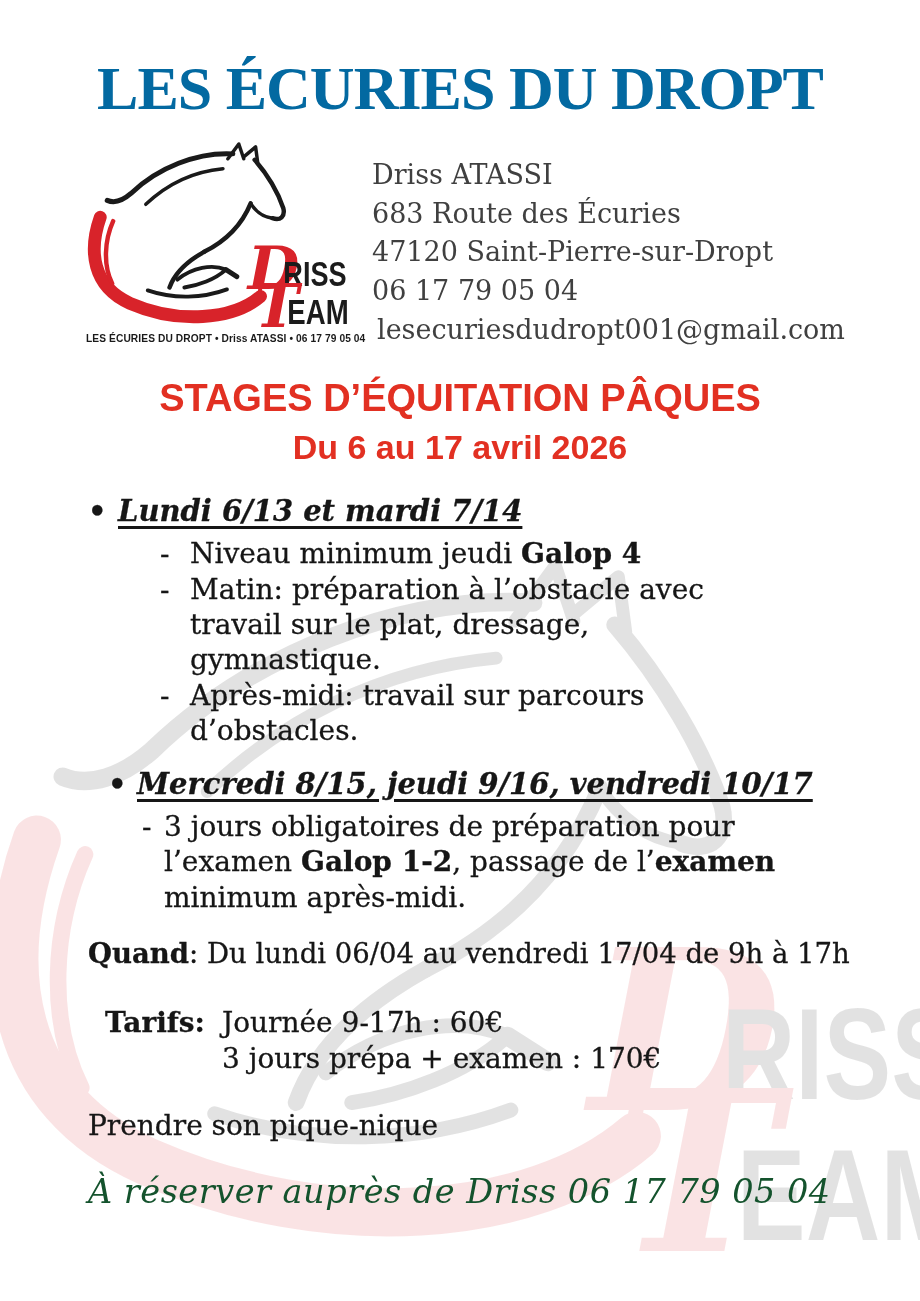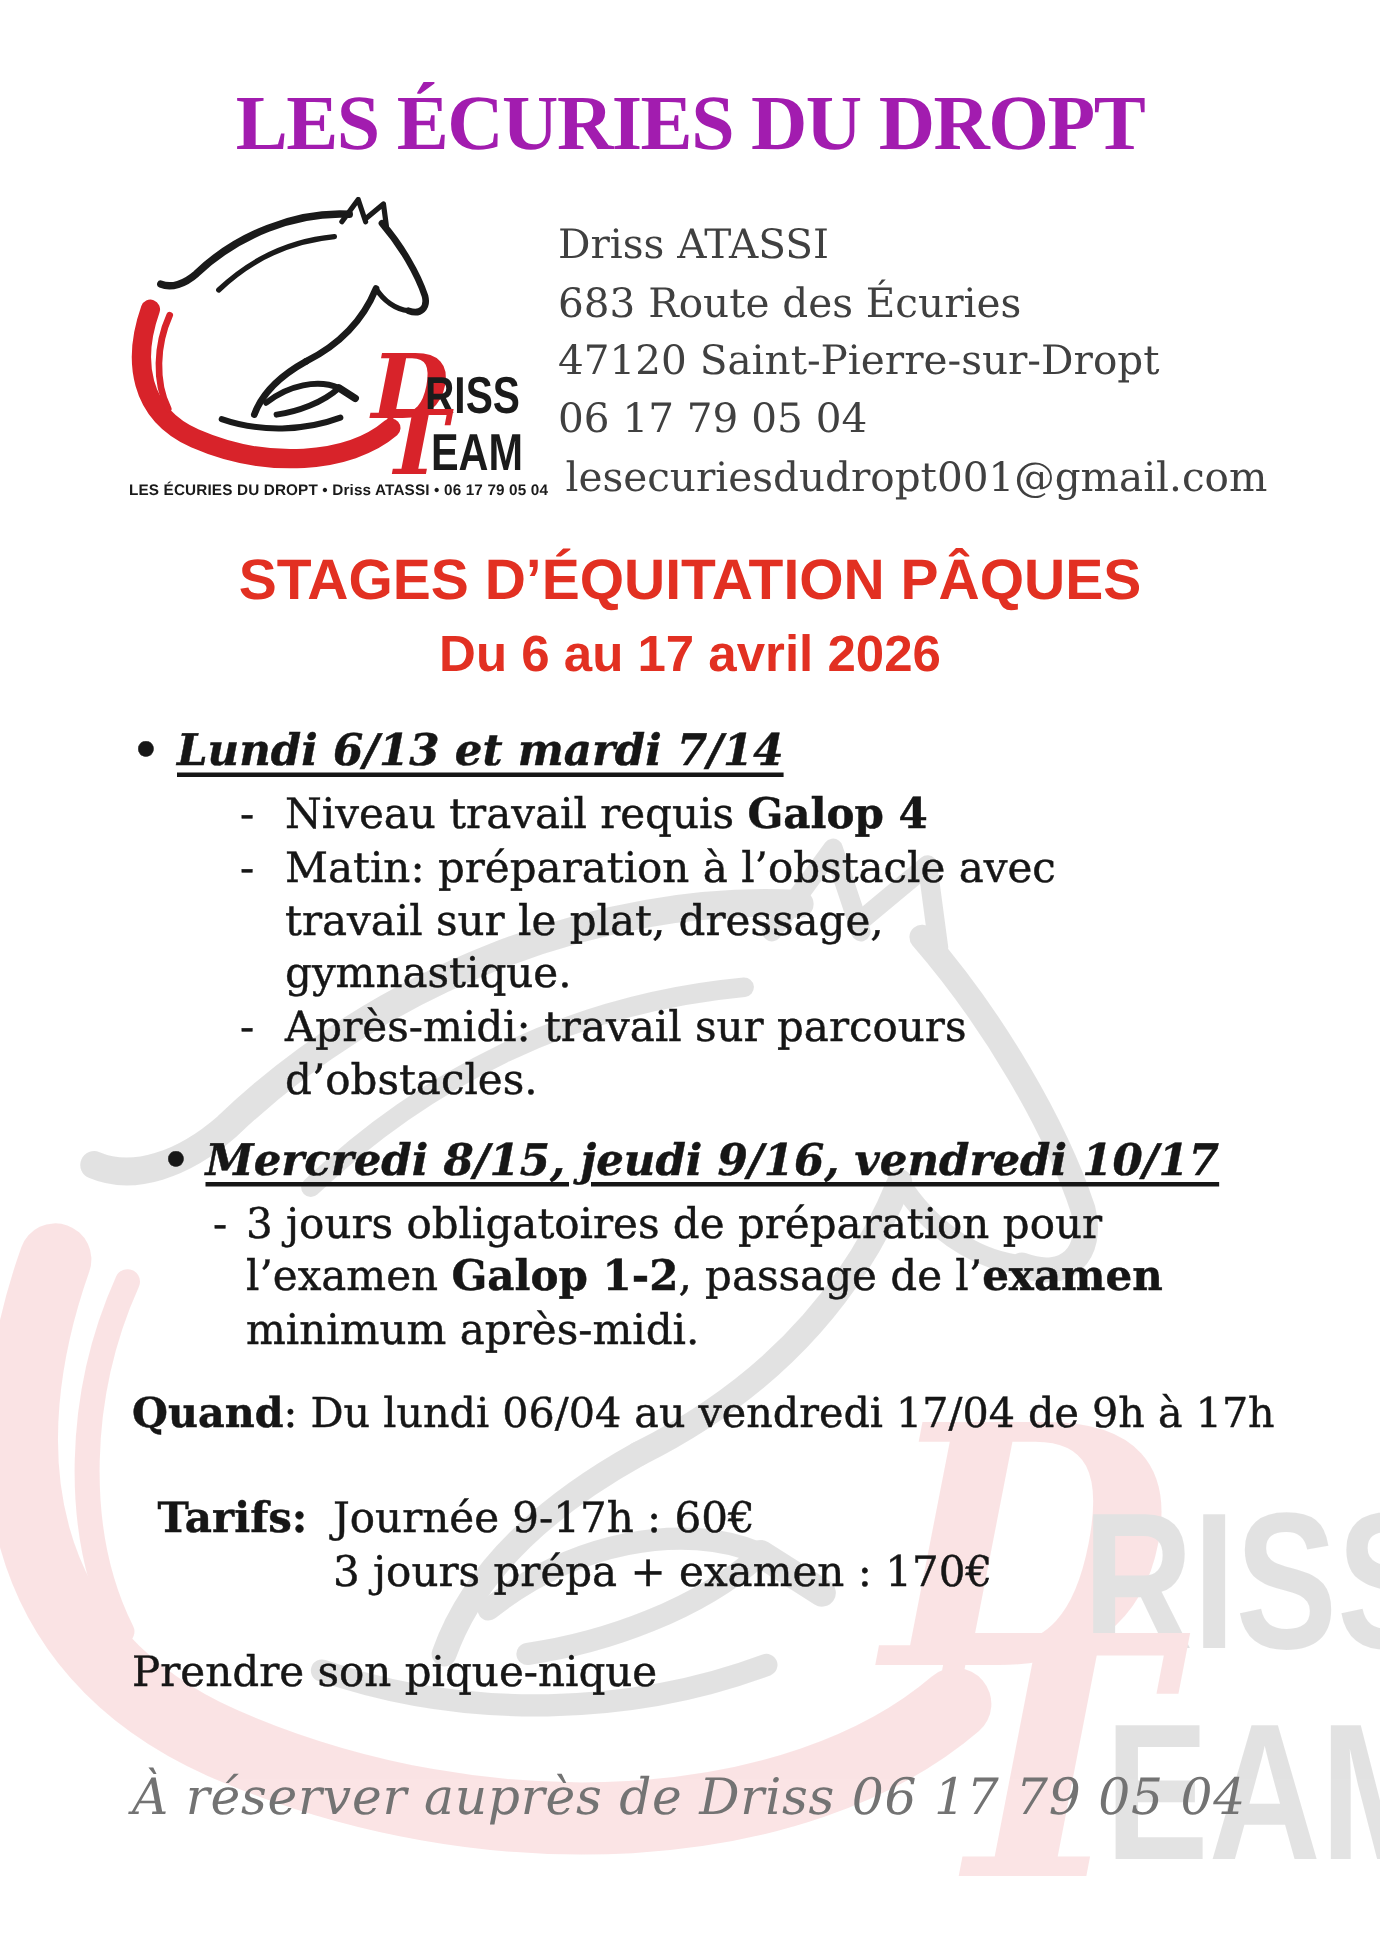--- a/index.html
+++ b/index.html
@@ -20,23 +20,23 @@
     width:1000px;height:704px;opacity:0.12;pointer-events:none;
   }
   .watermark svg{width:100%;height:100%;}
 
   
   .page-title{
     padding-top:54px;
     text-align:center;
     font-family:"Liberation Serif", serif;
     font-weight:bold;
-    font-size:52px;
+    font-size:62px;
     letter-spacing:-1px;
-    color:#a21caf;
+    color:#0369a1;
     line-height:1.1;
   }
 
   
   .header-row{display:flex;margin:20px 0 0 86px;}
   .logo-block{width:272px;flex:0 0 auto;}
   .logo-svg{width:268px;height:188px;display:block;}
   .logo-tagline{
     margin-top:3px;
     font-family:"Liberation Sans", sans-serif;
@@ -85,27 +85,27 @@
   .g2 .sub{padding-left:54px;}
   .g2 .sub .dash{flex:0 0 22px;}
   .g2 .sub .sub-text{max-width:620px;}
   .bold{font-weight:bold;}
 
   .quand-line{margin-top:21px;font-size:27.5px;line-height:1.3;}
   .tarifs-row{display:flex;margin-top:33px;line-height:35.8px;}
   .tarifs-label{flex:0 0 134px;font-weight:bold;text-align:center;}
   .note-line{margin-top:32px;line-height:1.3;}
   .footer-line{
-    margin-top:43px;
+    margin-top:26px;
     font-style:italic;
     font-size:33.5px;
     letter-spacing:0.5px;
     line-height:1.25;
     -webkit-text-stroke:0 transparent;
-    color:#737373;
+    color:#14532d;
   }
 </style>
 </head>
 <body>
 
 <svg width="0" height="0" style="position:absolute" aria-hidden="true">
   <defs>
     <symbol id="logo-art" viewBox="0 0 270 190">
       <g fill="none" stroke="#d8232a" stroke-linecap="round">
         <path d="M 14,76 C 2,110 6,146 44,163 C 92,184 148,180 176,156" stroke-width="13"></path>
@@ -170,21 +170,21 @@
     <div class="body-text">
 
       <div class="g1">
         <div class="bullet-row">
           <span class="marker">•</span>
           <span class="bullet-title">Lundi 6/13 et mardi 7/14</span>
         </div>
         <div class="subitems">
           <div class="sub">
             <span class="dash">-</span>
-            <span class="sub-text"><span>Niveau travail requis </span><span class="bold">Galop 4</span></span>
+            <span class="sub-text"><span>Niveau minimum jeudi </span><span class="bold">Galop 4</span></span>
           </div>
           <div class="sub">
             <span class="dash">-</span>
             <span class="sub-text">Matin: préparation à l’obstacle avec travail sur le plat, dressage, gymnastique.</span>
           </div>
           <div class="sub">
             <span class="dash">-</span>
             <span class="sub-text">Après-midi: travail sur parcours d’obstacles.</span>
           </div>
         </div>

